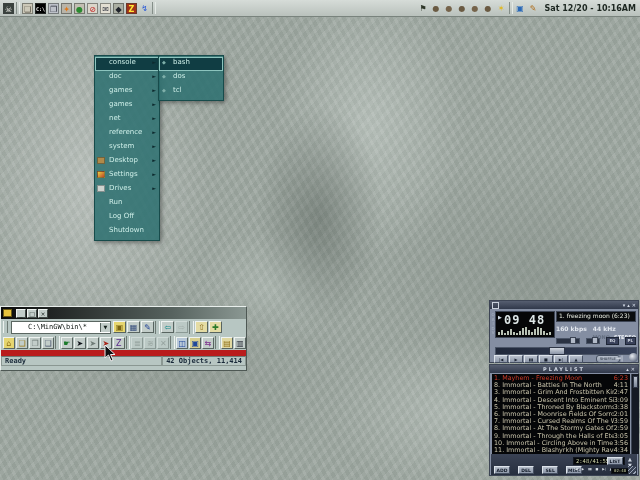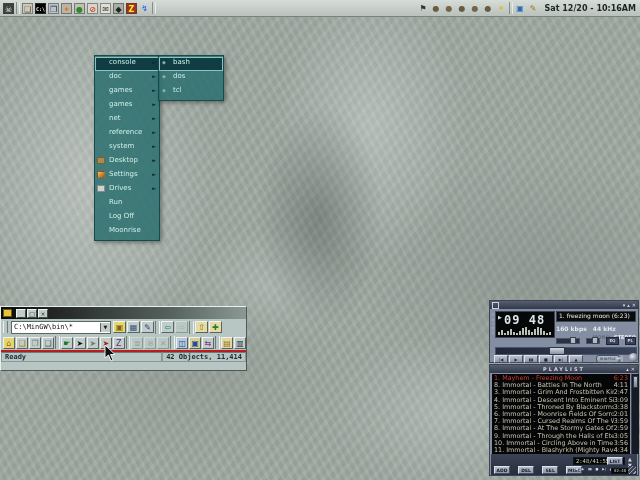--- a/index.html
+++ b/index.html
@@ -53,28 +53,28 @@
   .x-title-text{font-size:8px;color:#cfd8d3;white-space:nowrap;flex:1;}
   .x-btn{width:10px;height:9px;background:#c2cdc9;border-top:1px solid #f0f5f2;border-left:1px solid #f0f5f2;
     border-right:1px solid #3e4844;border-bottom:1px solid #3e4844;font-size:6px;line-height:8px;
     text-align:center;color:#16201c;margin-left:1px;box-sizing:border-box;}
   .x-menubar{height:12px;display:flex;align-items:center;gap:8px;padding-left:5px;
     border-bottom:1px solid #9fafab;}
   .x-menu{font-size:7px;color:#e3ece9;text-shadow:0 0 1px rgba(255,255,255,.3);}
   .x-addrrow{height:16px;display:flex;align-items:center;padding-left:2px;gap:2px;}
   .grip{width:3px;height:12px;border-left:1px solid #edf2f0;border-right:1px solid #6e7a75;margin-right:1px;}
   .combo{width:98px;height:11px;background:#ffffff;border:1px solid #5a6661;display:flex;align-items:center;}
-  .combo-text{font-size:7px;font-family:"DejaVu Sans Mono",monospace;color:#101814;padding-left:2px;flex:1;white-space:nowrap;overflow:hidden;}
+  .combo-text{font-size:7px;font-family:"DejaVu Sans Mono",monospace;color:#101814;padding-left:16px;flex:1;white-space:nowrap;overflow:hidden;}
   .combo-drop{width:9px;height:9px;background:#c2cdc9;border-left:1px solid #5a6661;font-size:5px;line-height:9px;text-align:center;color:#16201c;}
   .ticon.tb{width:13px;height:12px;line-height:12px;font-size:8px;background:#c2cdc9;
     border-top:1px solid #eef3f1;border-left:1px solid #eef3f1;
     border-right:1px solid #586460;border-bottom:1px solid #586460;box-sizing:border-box;}
   .ticon.sep2{width:3px;height:13px;border-left:1px solid #6e7a75;border-right:1px solid #edf2f0;background:none;}
   .x-toolbar{height:15px;display:flex;align-items:center;padding-left:2px;gap:1px;}
-  .x-status{height:10px;display:flex;border-top:2px solid #b91c1c;}
+  .x-status{height:10px;display:flex;border-top:6px solid #b91c1c;}
   .x-status-cell{font-size:7px;font-weight:bold;font-family:"DejaVu Sans Mono",monospace;color:#182838;
     border:1px solid #8a9792;border-top-color:#6e7a75;background:#b7c6c2;
     padding:0 3px;line-height:8px;white-space:nowrap;}
   .x-status-cell.l{flex:1;}
   
   .wa{left:489px;top:300px;width:150px;height:63px;background:#848ea2;
     border:1px solid #3c4454;box-sizing:border-box;}
   .wa-title{height:8px;background:linear-gradient(#565e70,#30384a);display:flex;align-items:center;padding:0 2px;}
   .wa-title-icon{width:5px;height:5px;border:1px solid #c9d1dd;}
   .wa-title-btns{margin-left:auto;display:flex;gap:2px;}
@@ -223,21 +223,21 @@
     <span>Drives</span>
     <span class="mi-arrow">►</span>
   </div>
   <div class="menu-item">
     <span>Run</span>
   </div>
   <div class="menu-item">
     <span>Log Off</span>
   </div>
   <div class="menu-item">
-    <span>Moonrise</span>
+    <span>Shutdown</span>
   </div>
 </div>
 
 <div class="abs submenu">
   <div class="menu-item hl">
     <span class="mi-bullet">◆</span>
     <span>bash</span>
   </div>
   <div class="menu-item">
     <span class="mi-bullet">◆</span>

